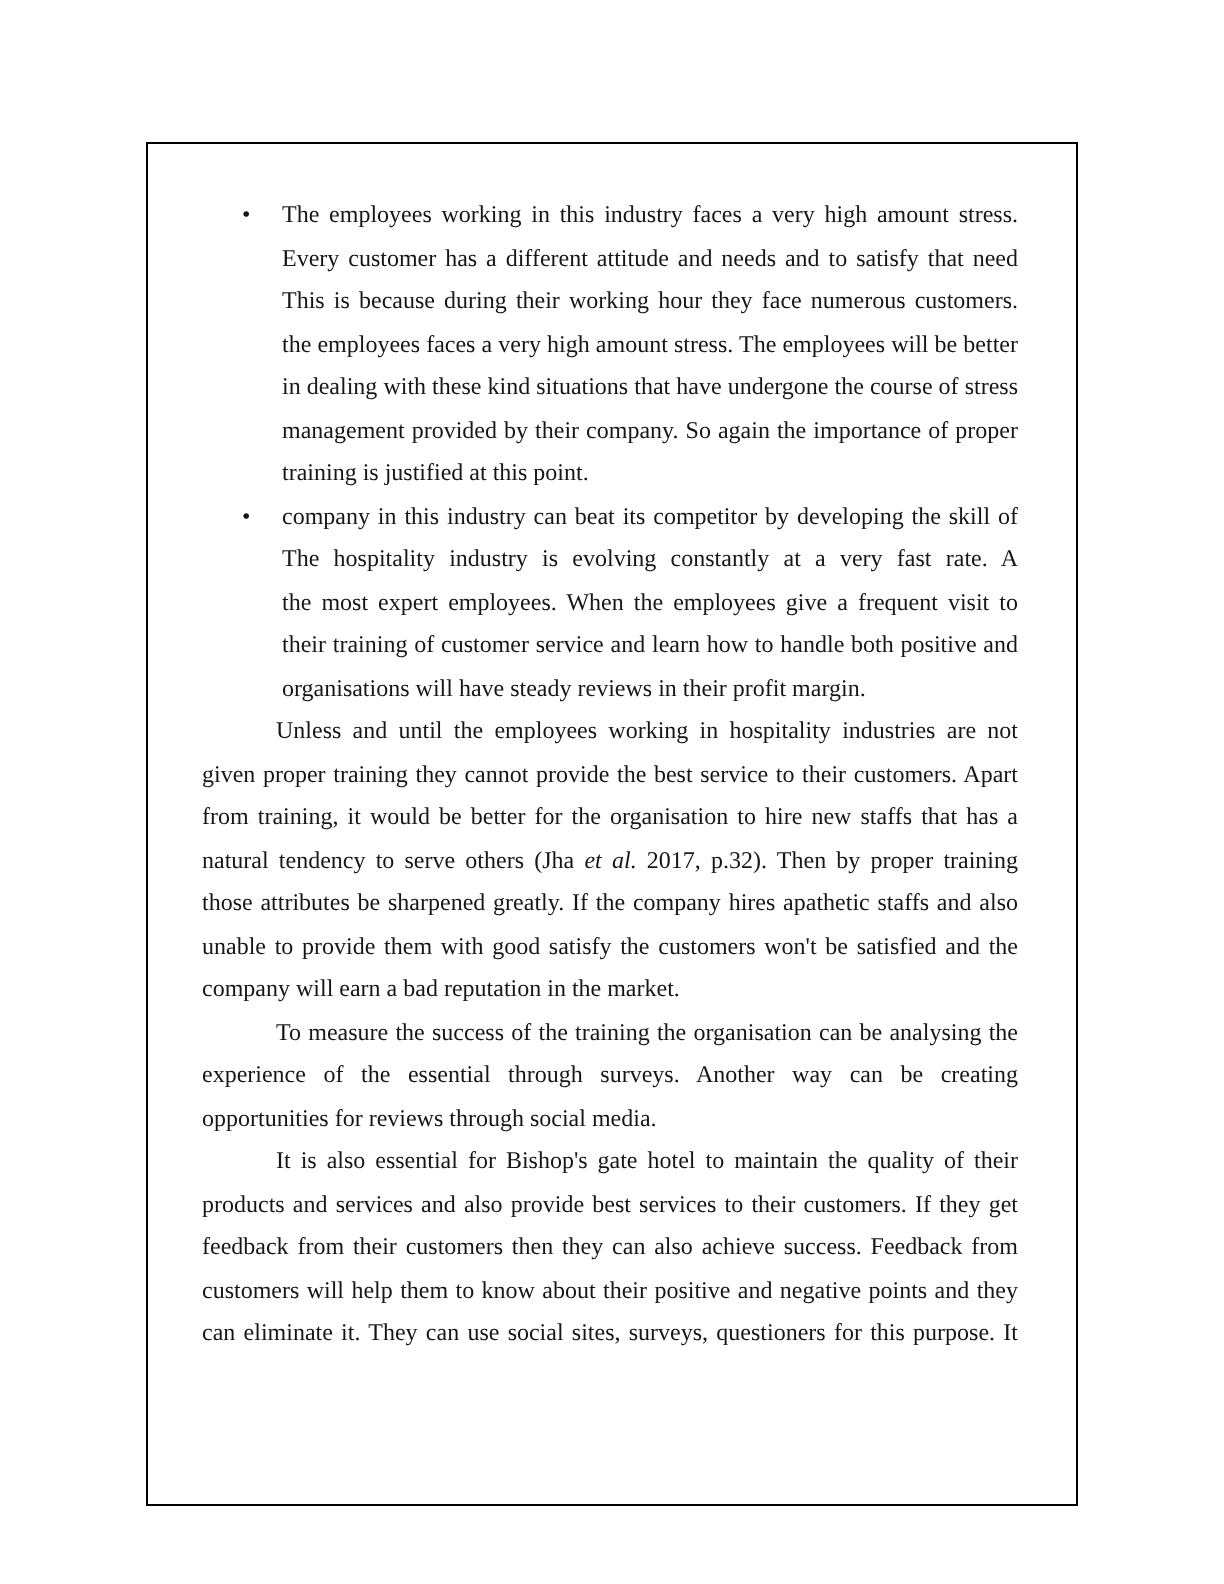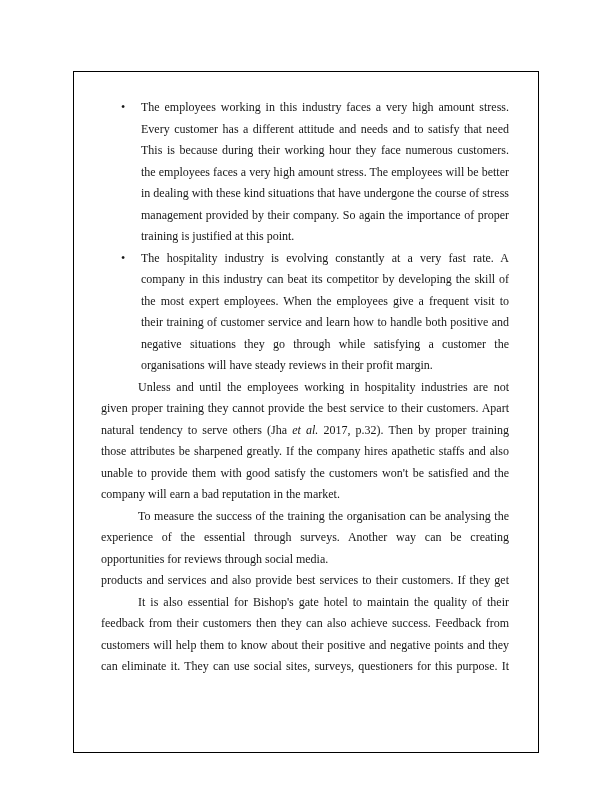--- a/index.html
+++ b/index.html
@@ -68,40 +68,40 @@
       <div class="line">The employees working in this industry faces a very high amount stress.</div>
       <div class="line">Every customer has a different attitude and needs and to satisfy that need</div>
       <div class="line">This is because during their working hour they face numerous customers.</div>
       <div class="line">the employees faces a very high amount stress. The employees will be better</div>
       <div class="line">in dealing with these kind situations that have undergone the course of stress</div>
       <div class="line">management provided by their company. So again the importance of proper</div>
       <div class="line end">training is justified at this point.</div>
     </div>
     <div class="bullet-item">
       <span class="bullet-glyph">•</span>
+      <div class="line">company in this industry can beat its competitor by developing the skill of</div>
       <div class="line">The hospitality industry is evolving constantly at a very fast rate. A</div>
-      <div class="line">company in this industry can beat its competitor by developing the skill of</div>
       <div class="line">the most expert employees. When the employees give a frequent visit to</div>
       <div class="line">their training of customer service and learn how to handle both positive and</div>
-      <div class="line">negative situations they go through while satisfying a customer the</div>
       <div class="line end">organisations will have steady reviews in their profit margin.</div>
     </div>
     <div class="para">
       <div class="line first">Unless and until the employees working in hospitality industries are not</div>
       <div class="line">given proper training they cannot provide the best service to their customers. Apart</div>
+      <div class="line">from training, it would be better for the organisation to hire new staffs that has a</div>
       <div class="line">natural tendency to serve others (Jha <i>et al.</i> 2017, p.32). Then by proper training</div>
       <div class="line">those attributes be sharpened greatly. If the company hires apathetic staffs and also</div>
       <div class="line">unable to provide them with good satisfy the customers won't be satisfied and the</div>
       <div class="line end">company will earn a bad reputation in the market.</div>
     </div>
     <div class="para">
       <div class="line first">To measure the success of the training the organisation can be analysing the</div>
       <div class="line">experience of the essential through surveys. Another way can be creating</div>
       <div class="line end">opportunities for reviews through social media.</div>
     </div>
     <div class="para">
+      <div class="line first">It is also essential for Bishop's gate hotel to maintain the quality of their</div>
       <div class="line">products and services and also provide best services to their customers. If they get</div>
-      <div class="line first">It is also essential for Bishop's gate hotel to maintain the quality of their</div>
       <div class="line">feedback from their customers then they can also achieve success. Feedback from</div>
       <div class="line">customers will help them to know about their positive and negative points and they</div>
       <div class="line">can eliminate it. They can use social sites, surveys, questioners for this purpose. It</div>
     </div>
   </div>
 
 </body></html>

